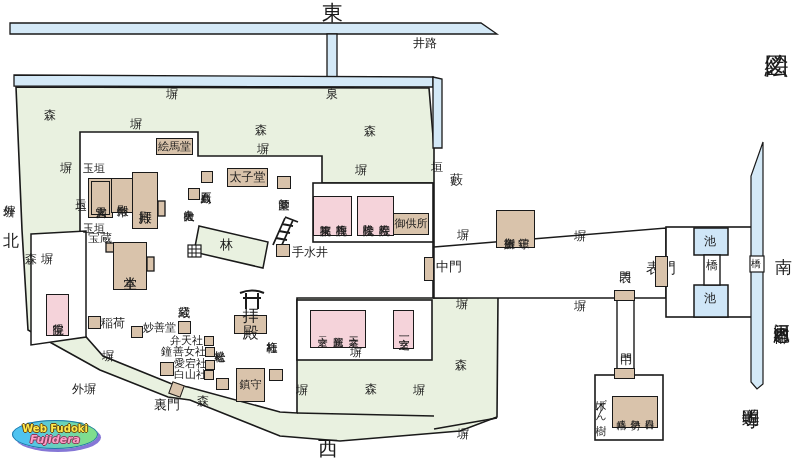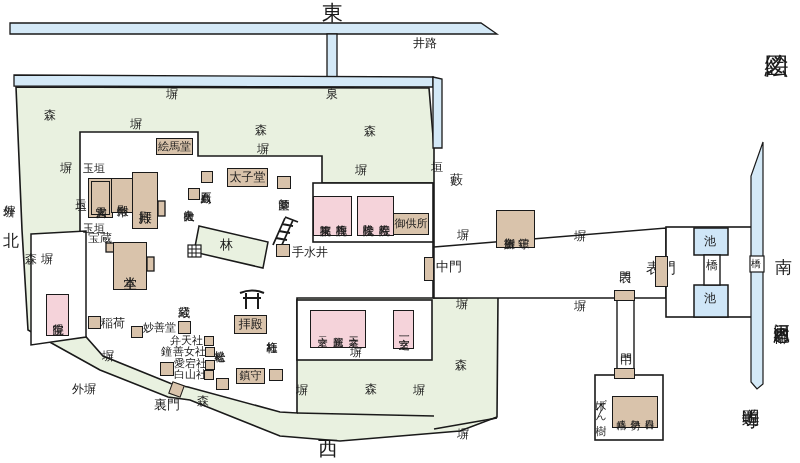--- a/index.html
+++ b/index.html
@@ -151,24 +151,24 @@
     </div>
 <div class="box" style="left:111px;top:178px;width:23px;height:35px;font-size:12px">
   <span class="vtxt">幣殿</span>
     </div>
 <div class="box" style="left:132px;top:172px;width:26px;height:57px;font-size:13px">
   <span class="vtxt">拝殿</span>
     </div>
 <div class="box" style="left:113px;top:242px;width:34px;height:48px;font-size:13px">
   <span class="vtxt">本堂</span>
     </div>
-<div class="box" style="left:234px;top:315px;width:33px;height:19px;font-size:12px">
+<div class="box" style="left:234px;top:315px;width:33px;height:19px;font-size:16px">
   <span>拝殿</span>
     </div>
-<div class="box" style="left:236px;top:368px;width:29px;height:16px;font-size:11px">
+<div class="box" style="left:236px;top:368px;width:29px;height:34px;font-size:11px">
   <span>鎮守</span>
     </div>
 <div class="box" style="left:612px;top:396px;width:46px;height:32px;font-size:10px">
   <span class="cols" style="line-height:1.4">春日
 伊勢
 八幡</span>
     </div>
 <div class="box pink" style="left:313px;top:196px;width:39px;height:40px;font-size:11px">
   <span class="cols">梅香院
 東福院</span>
@@ -212,14 +212,18 @@
 <div class="lbl v" style="left:265px;top:333px;font-size:11px;letter-spacing:0">紅梅社</div>
 <div class="lbl" style="left:292px;top:246px">手水井</div>
 <div class="lbl" style="left:101px;top:317px">稲荷</div>
 <div class="lbl" style="left:143px;top:322px;font-size:11px">妙善堂</div>
 <div class="lbl" style="left:170px;top:335px;font-size:11px">弁天社</div>
 <div class="lbl" style="left:161px;top:346px;font-size:11px">鐘</div>
 <div class="lbl" style="left:173px;top:346px;font-size:11px">善女社</div>
 <div class="lbl" style="left:174px;top:358px;font-size:11px">愛宕社</div>
 <div class="lbl" style="left:174px;top:369px;font-size:11px">白山社</div>
 
-
+<div class="logo">
+  <div class="l1">Web Fudoki</div>
+  <div class="l2">Fujidera</div>
 </div>
 
+</div>
+
 </body></html>

